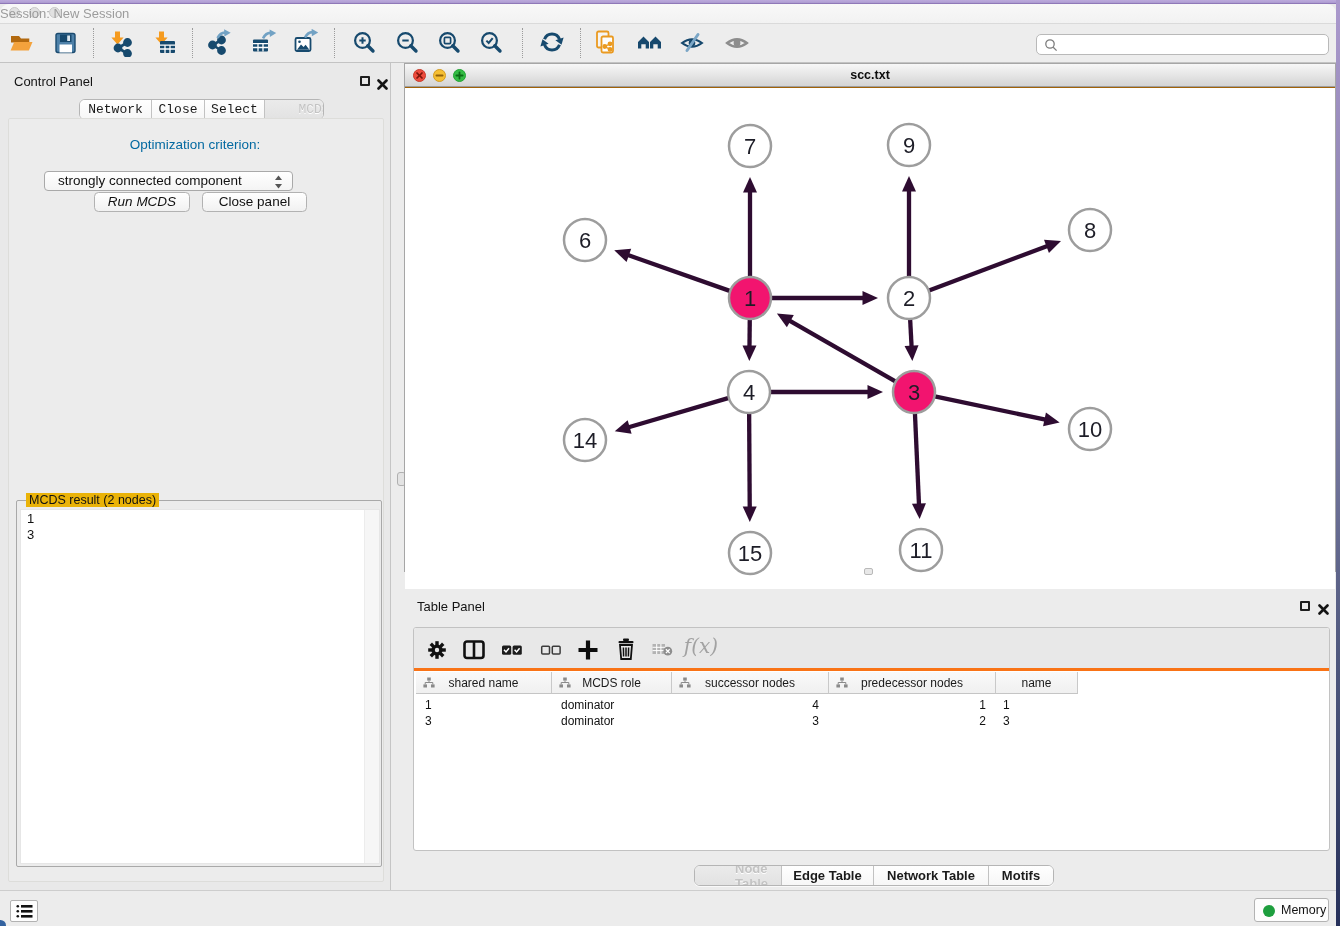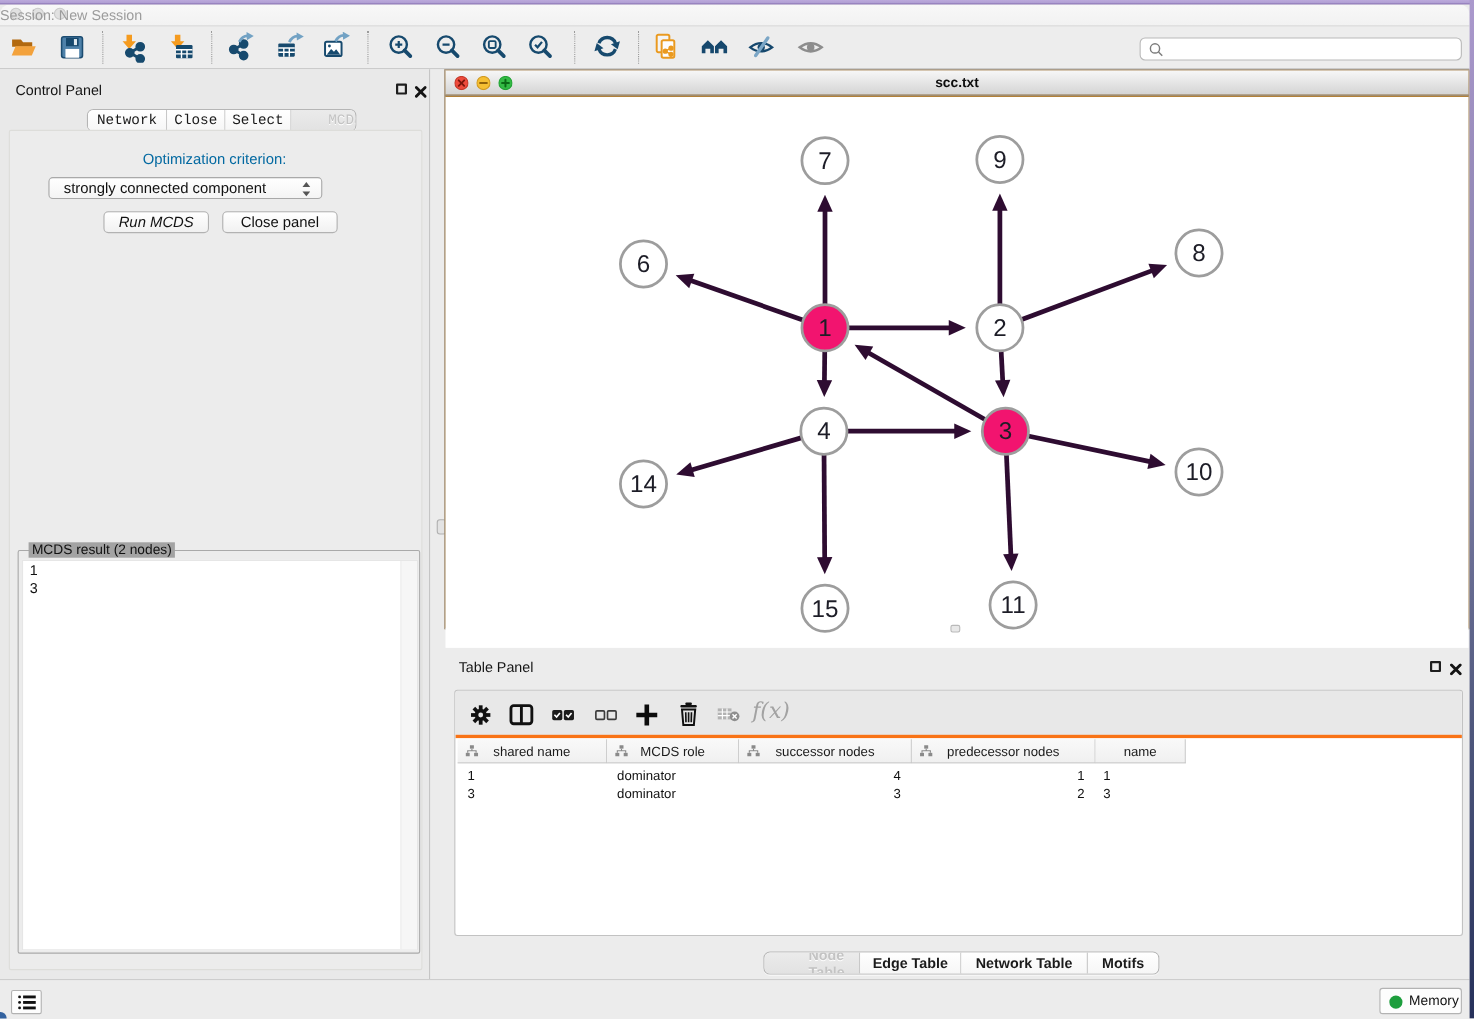--- a/index.html
+++ b/index.html
@@ -61,34 +61,34 @@
   .seg-tab:last-child { border-right:none; }
   .seg-tab.selected { background:linear-gradient(#ebebeb,#e2e2e2); color:#c3c3c3;
     text-shadow:0 1px 0 #ffffff;padding-left:40px; }
   #cp-tabs { left:79px; top:36px;font-family:Liberation Mono, monospace; }
 
   #cp-pane { position:absolute; left:8px; top:55px; width:376px; height:764px;
     background:#ececec; border:1px solid #ddddda; border-radius:2px; }
 
   #opt-label { position:absolute; left:0; top:74px; width:100%; text-align:center;
     font-size:13.5px; color:#0369a1; }
-  #criterion-select { position:absolute; left:44px; top:98px; width:249px; height:20px;
+  #criterion-select { position:absolute; left:44px; top:108px; width:249px; height:20px;
     background:linear-gradient(#ffffff,#f4f4f4); border:1px solid #a9a9a9; border-radius:4px;
     font-size:13.5px; color:#111; line-height:18px; padding-left:13px; }
   #criterion-arrows { position:absolute; right:9px; top:3px; }
 
   .aqua-btn { position:absolute; top:129px; height:20px;
     background:linear-gradient(#ffffff,#f1f1f1); border:1px solid #b2b2b2; border-radius:4.5px;
     font-size:13.5px; font-weight:500; color:#111; text-align:center; line-height:18px; }
   #run-btn { left:94px; width:96px;font-style:italic; }
   #closepanel-btn { left:202px; width:105px; }
 
   #result-group { position:absolute; left:16px; top:437px; width:366px; height:367px;
     border:1px solid #a9a9a9; border-radius:2px; }
-  #result-group-title { position:absolute; left:9px; top:-8px; background:#a3a3a3;
+  #result-group-title { position:absolute; left:9px; top:-8px; background:#eab308;
     padding:0 3px; font-size:12.5px; color:#111; }
   #result-area { position:absolute; left:3px; top:8px; width:360px; height:355px;
     background:#fff; border:1px solid #e6e6e6; }
   #result-scroll { position:absolute; right:0; top:0; width:15px; height:100%;
     background:#f6f6f6; border-left:1px solid #ececec; }
   #result-text { position:absolute; left:6px; top:1px; font-size:13px; color:#111; line-height:16px; white-space:pre; }
 
   
   #v-splitter-knob { position:absolute; left:397px; top:409px; width:9px; height:14px;
     background:#e3e3e3; border:1px solid #b0b0b0; border-radius:3px; }

